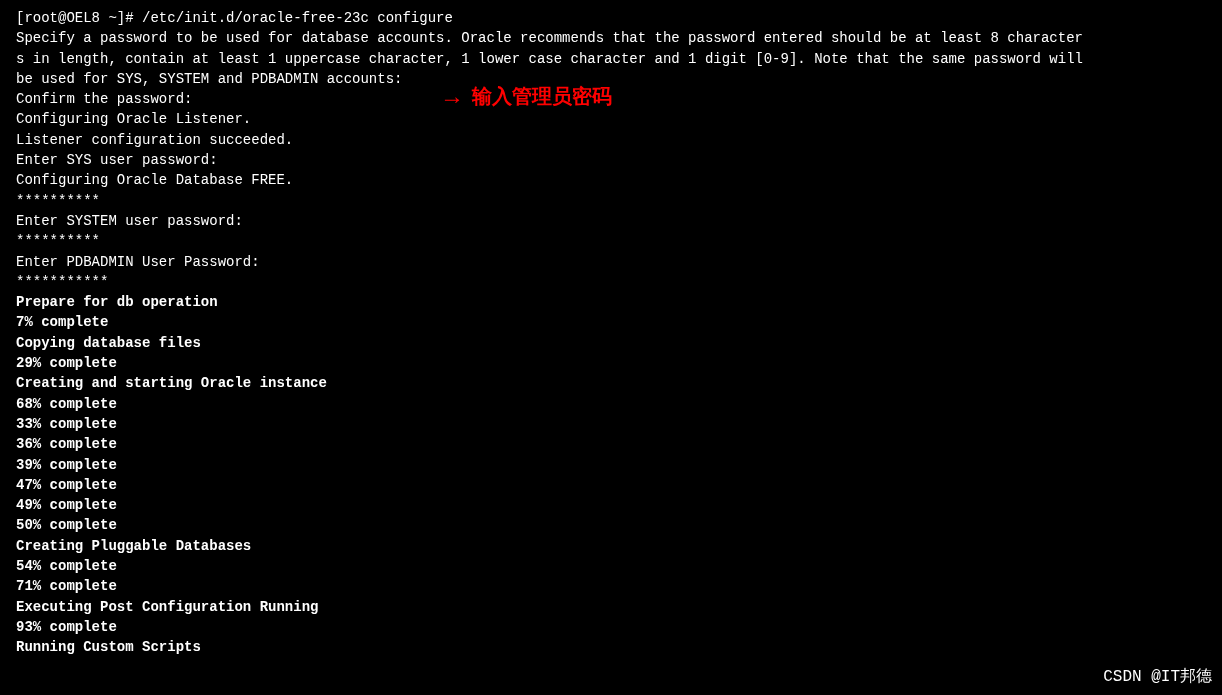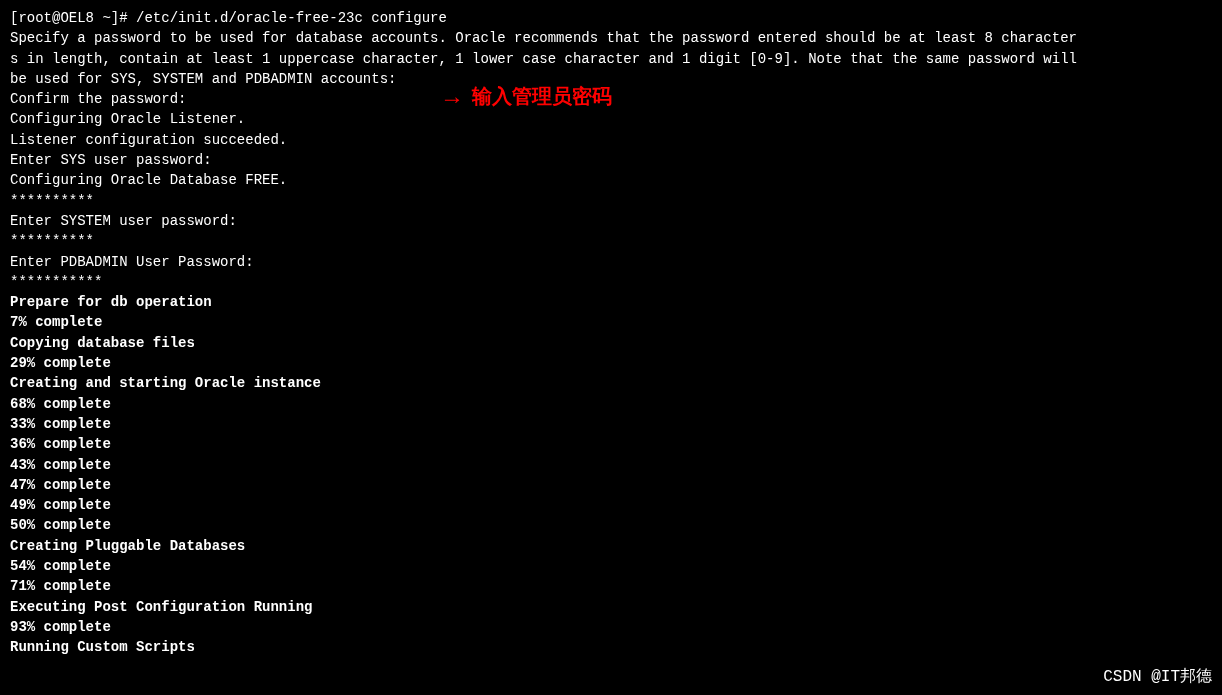--- a/index.html
+++ b/index.html
@@ -14,21 +14,21 @@
       font-family: 'Courier New', Courier, monospace;
       font-size: 14px;
       color: #ffffff;
       overflow: hidden;
       position: relative;
     }
     .terminal {
       width: 100%;
       height: 100%;
       background-color: #000000;
-      padding: 8px 10px;
+      padding: 8px 16px;
       position: relative;
     }
     .terminal-line {
       line-height: 1.45;
       white-space: pre;
       color: #ffffff;
     }
     .terminal-line.bold-line {
       font-weight: bold;
     }
@@ -79,21 +79,21 @@
       <div class="terminal-line">***********</div>
       <div class="terminal-line"></div>
       <div class="terminal-line bold-line">Prepare for db operation</div>
       <div class="terminal-line bold-line">7% complete</div>
       <div class="terminal-line bold-line">Copying database files</div>
       <div class="terminal-line bold-line">29% complete</div>
       <div class="terminal-line bold-line">Creating and starting Oracle instance</div>
       <div class="terminal-line bold-line">68% complete</div>
       <div class="terminal-line bold-line">33% complete</div>
       <div class="terminal-line bold-line">36% complete</div>
-      <div class="terminal-line bold-line">43% complete</div>
+      <div class="terminal-line bold-line">39% complete</div>
       <div class="terminal-line bold-line">47% complete</div>
       <div class="terminal-line bold-line">49% complete</div>
       <div class="terminal-line bold-line">50% complete</div>
       <div class="terminal-line bold-line">Creating Pluggable Databases</div>
       <div class="terminal-line bold-line">54% complete</div>
       <div class="terminal-line bold-line">71% complete</div>
       <div class="terminal-line bold-line">Executing Post Configuration Running</div>
       <div class="terminal-line bold-line">93% complete</div>
       <div class="terminal-line bold-line">Running Custom Scripts</div>
       <div class="terminal-line"></div>

